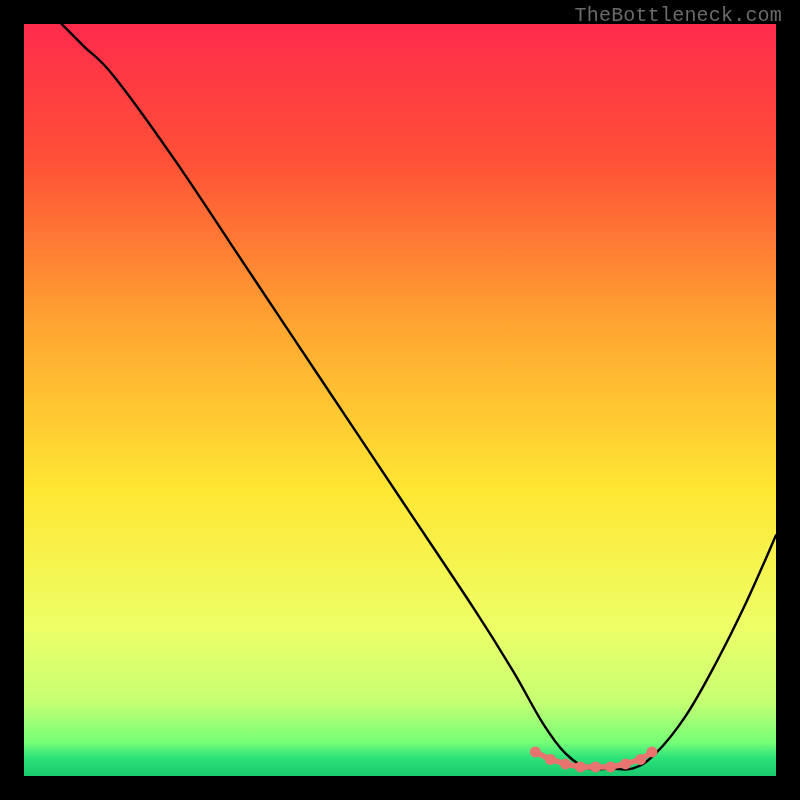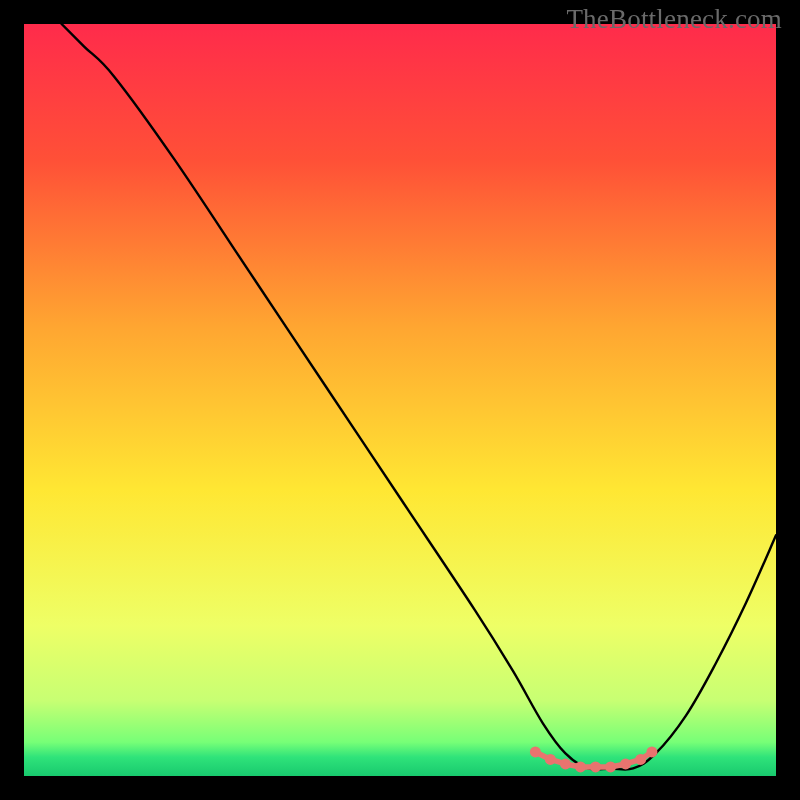--- a/index.html
+++ b/index.html
@@ -7,22 +7,22 @@
   .container {
     position: relative;
     width: 800px;
     height: 800px;
     background: #000;
   }
   .watermark {
     position: absolute;
     top: 4px;
     right: 18px;
-    font-family: Liberation Serif, serif;
-    font-size: 27px;
+    font-family: Liberation Mono, monospace;
+    font-size: 20px;
     color: #6a6a6a;
     letter-spacing: 0.2px;
     z-index: 5;
   }
   .plot-area {
     position: absolute;
     left: 24px;
     top: 24px;
     width: 752px;
     height: 752px;

